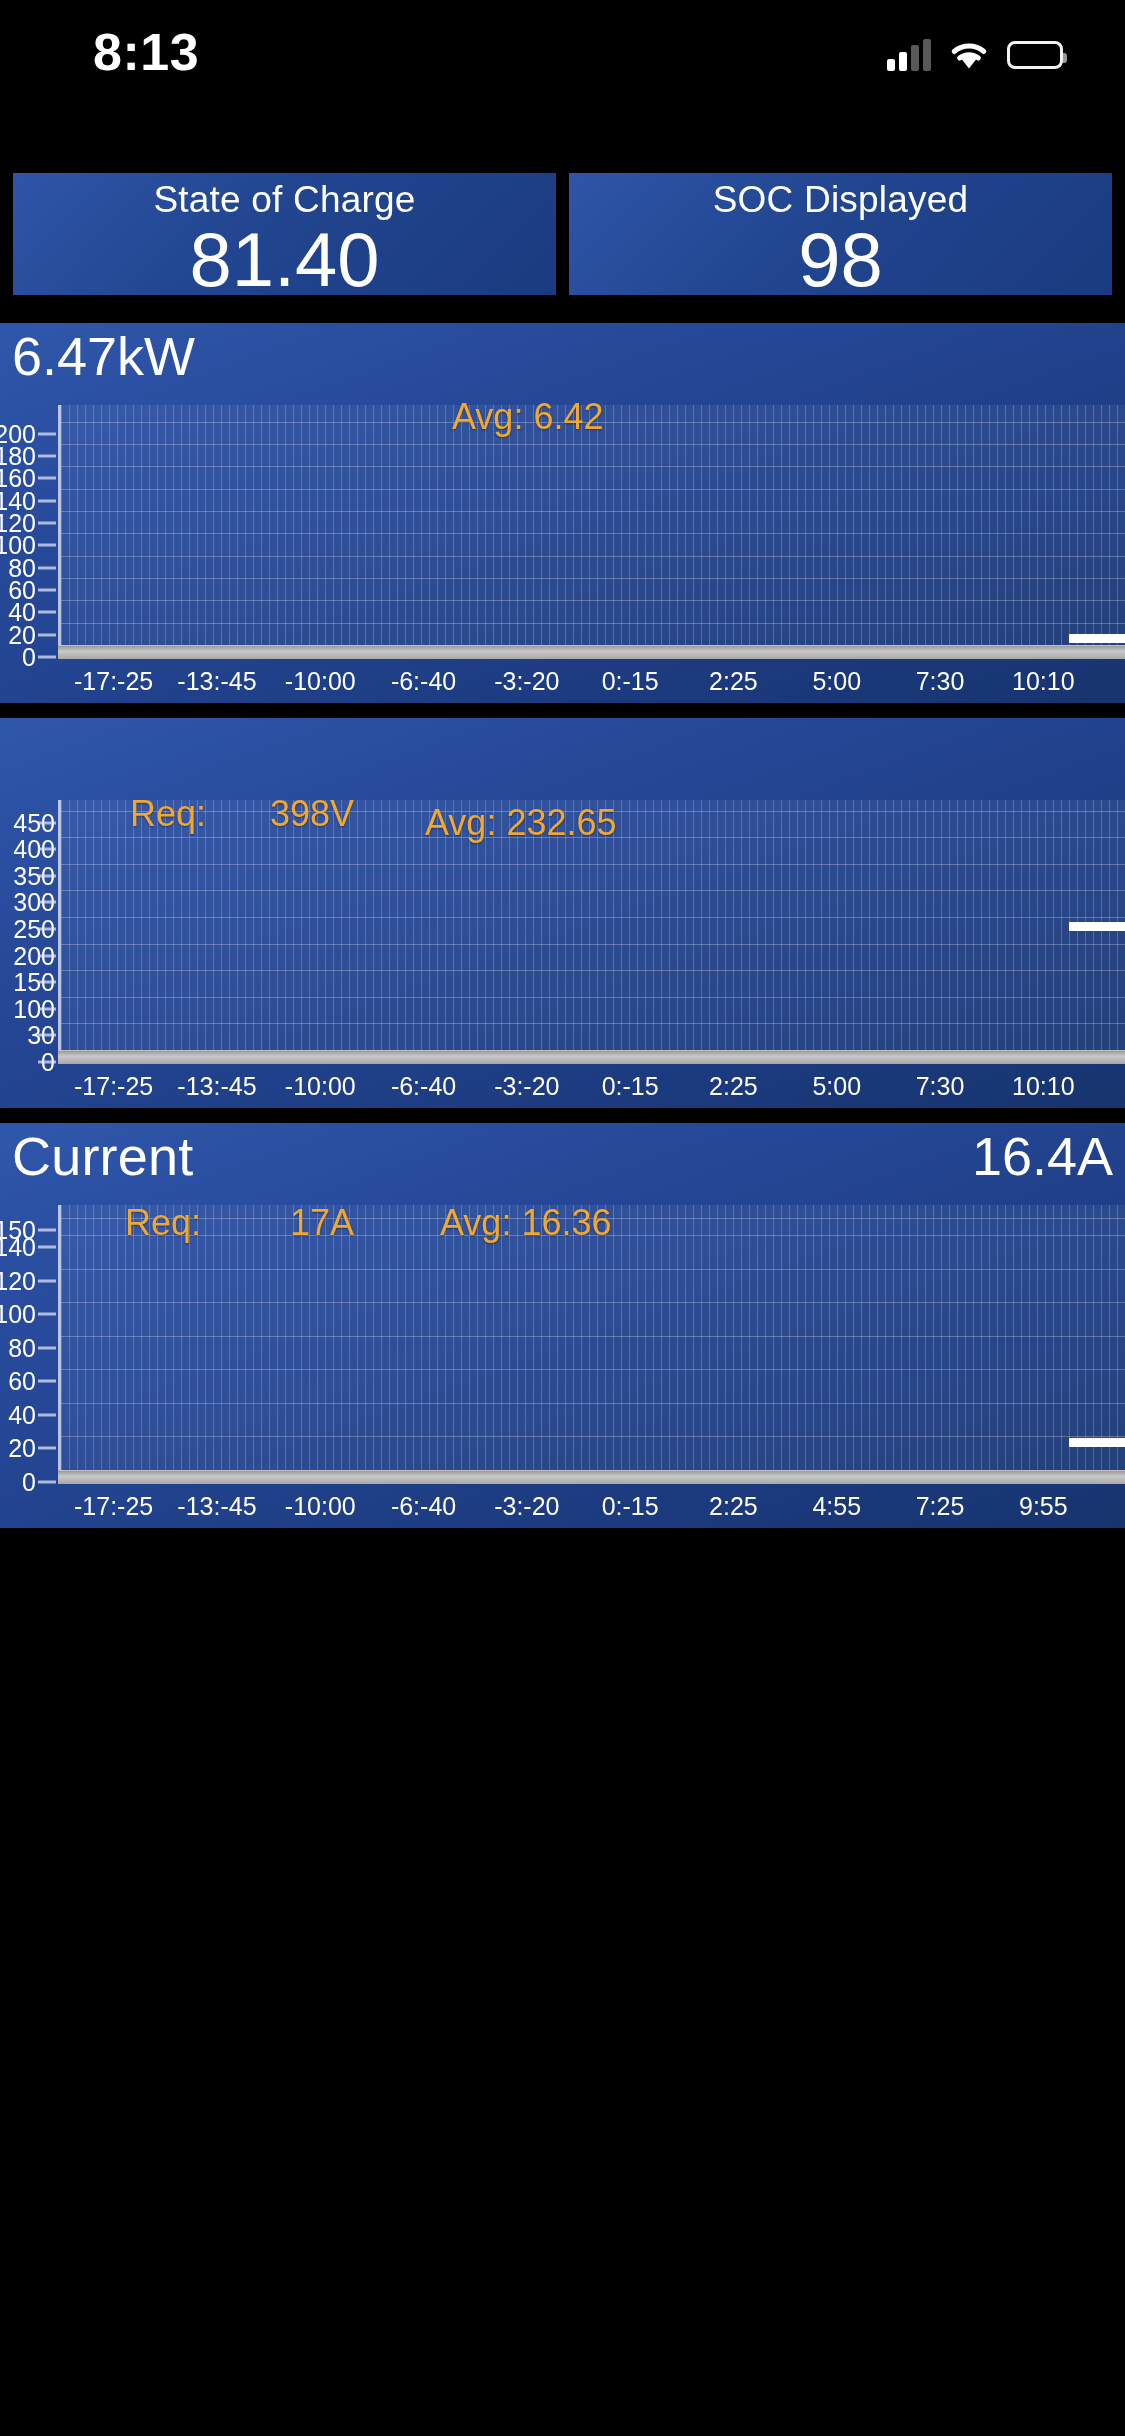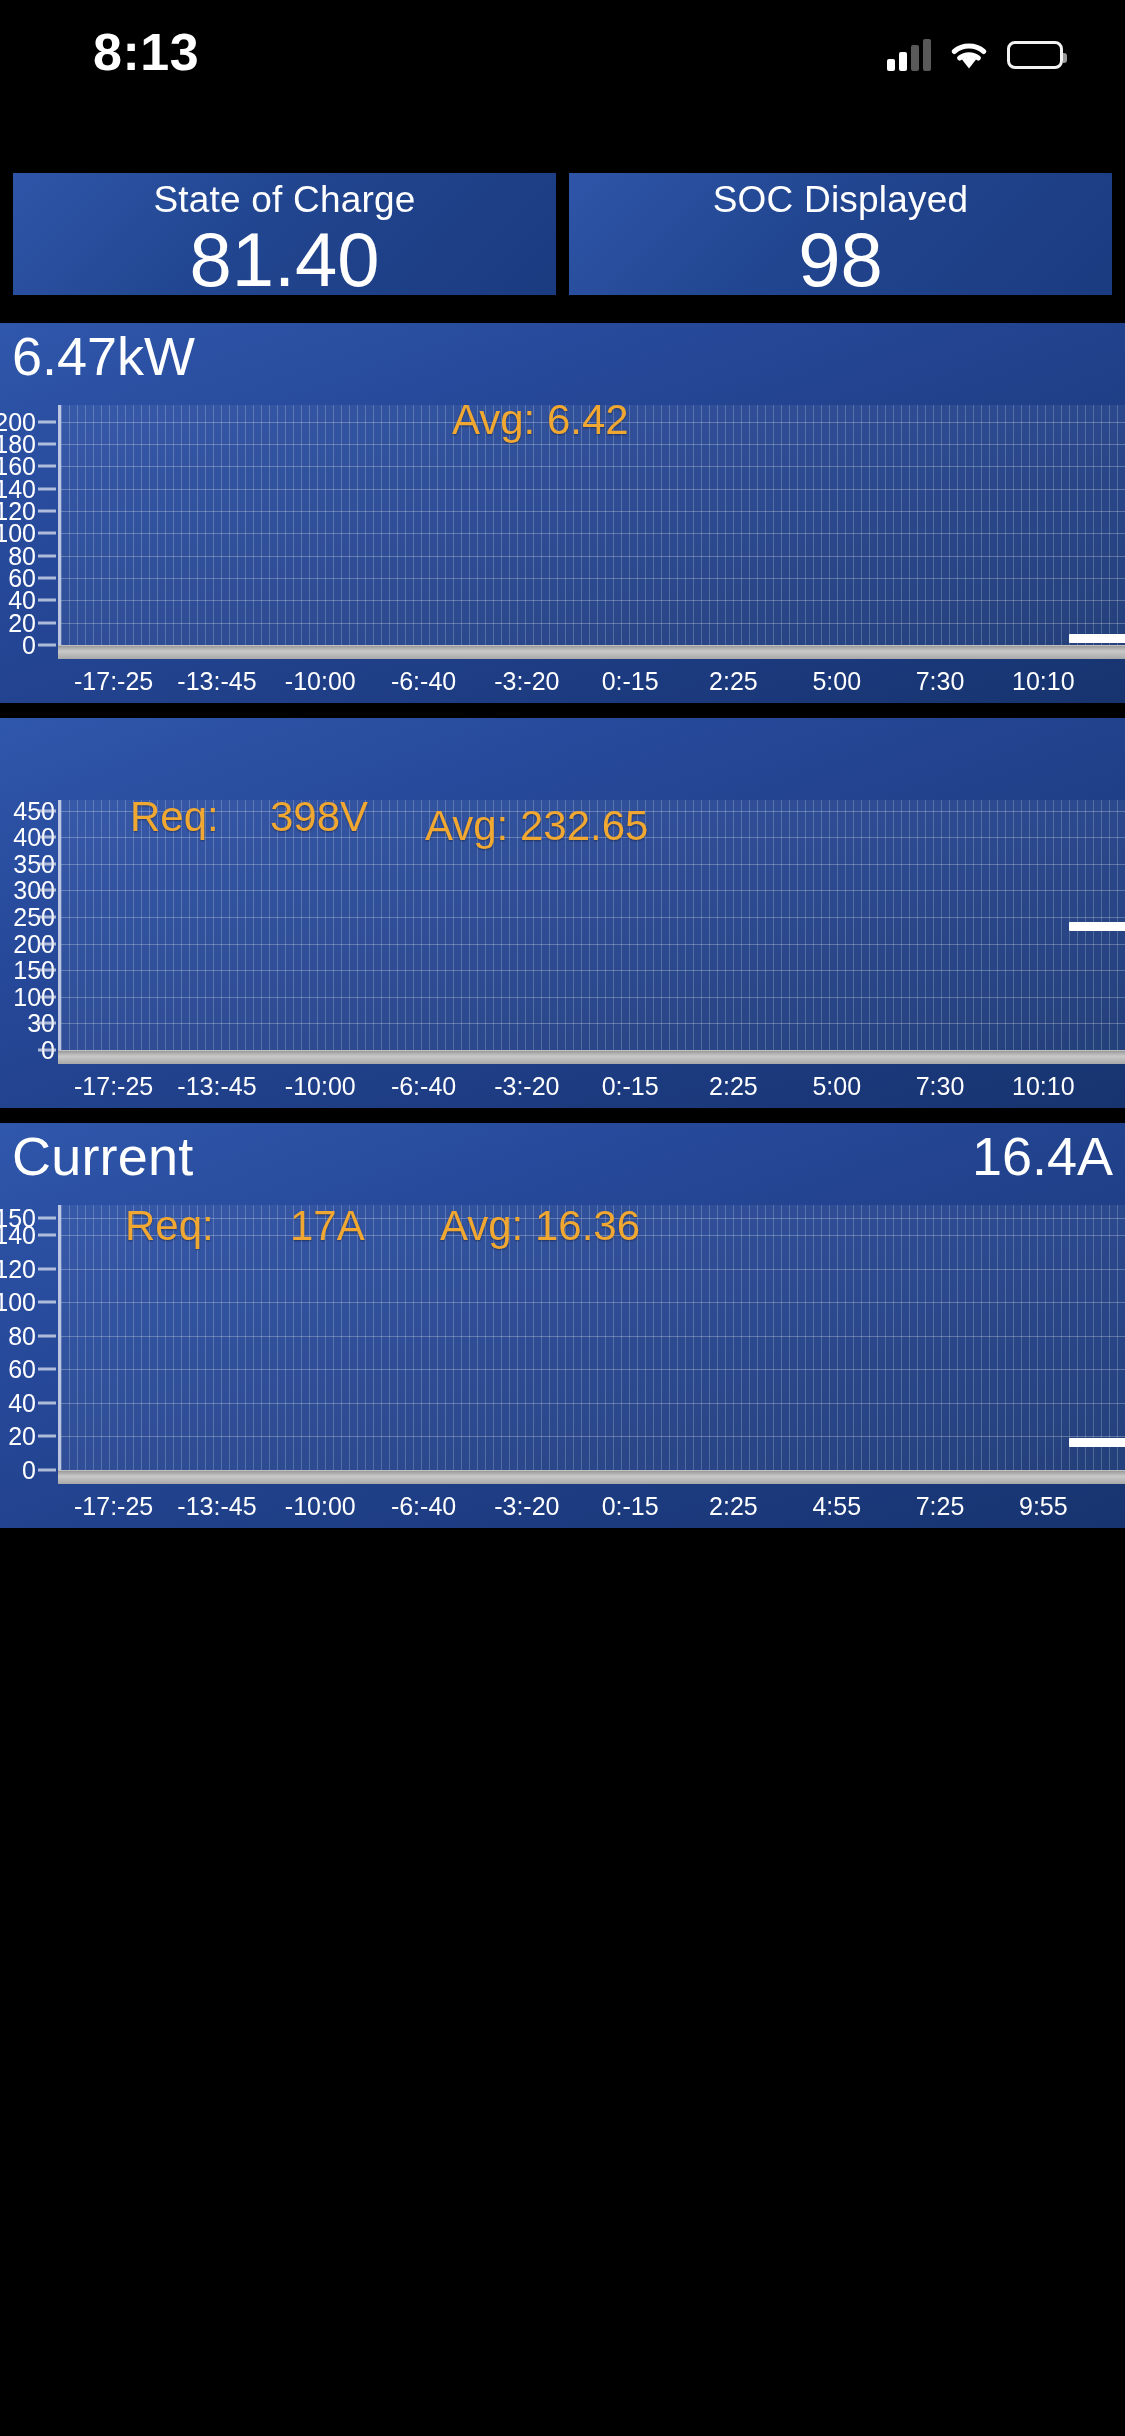--- a/index.html
+++ b/index.html
@@ -131,21 +131,21 @@
     line-height:1.1;
   }
 
   
   .chart-wrap {
     position:relative;
     margin-left:0;
   }
   .ylabels {
     position:absolute;
-    left:0; top:0;
+    left:0; top:12px;
     width:52px;
     height:100%;
   }
   .ylab {
     position:absolute;
     right:0;
     transform:translateY(-50%);
     color:#fff;
     font-size:25px;
     font-weight:400;
@@ -203,21 +203,21 @@
     white-space:nowrap;
     line-height:1;
   }
   .xlab {
     position:absolute;
     transform:translateX(-50%);
   }
   .annot {
     position:absolute;
     color:#f0a832;
-    font-size:42px;
+    font-size:36px;
     font-weight:500;
     white-space:nowrap;
     line-height:1;
     text-shadow:0 1px 2px rgba(0,0,0,0.35);
   }
 </style>
 </head>
 <body>
 
 <div class="statusbar">

